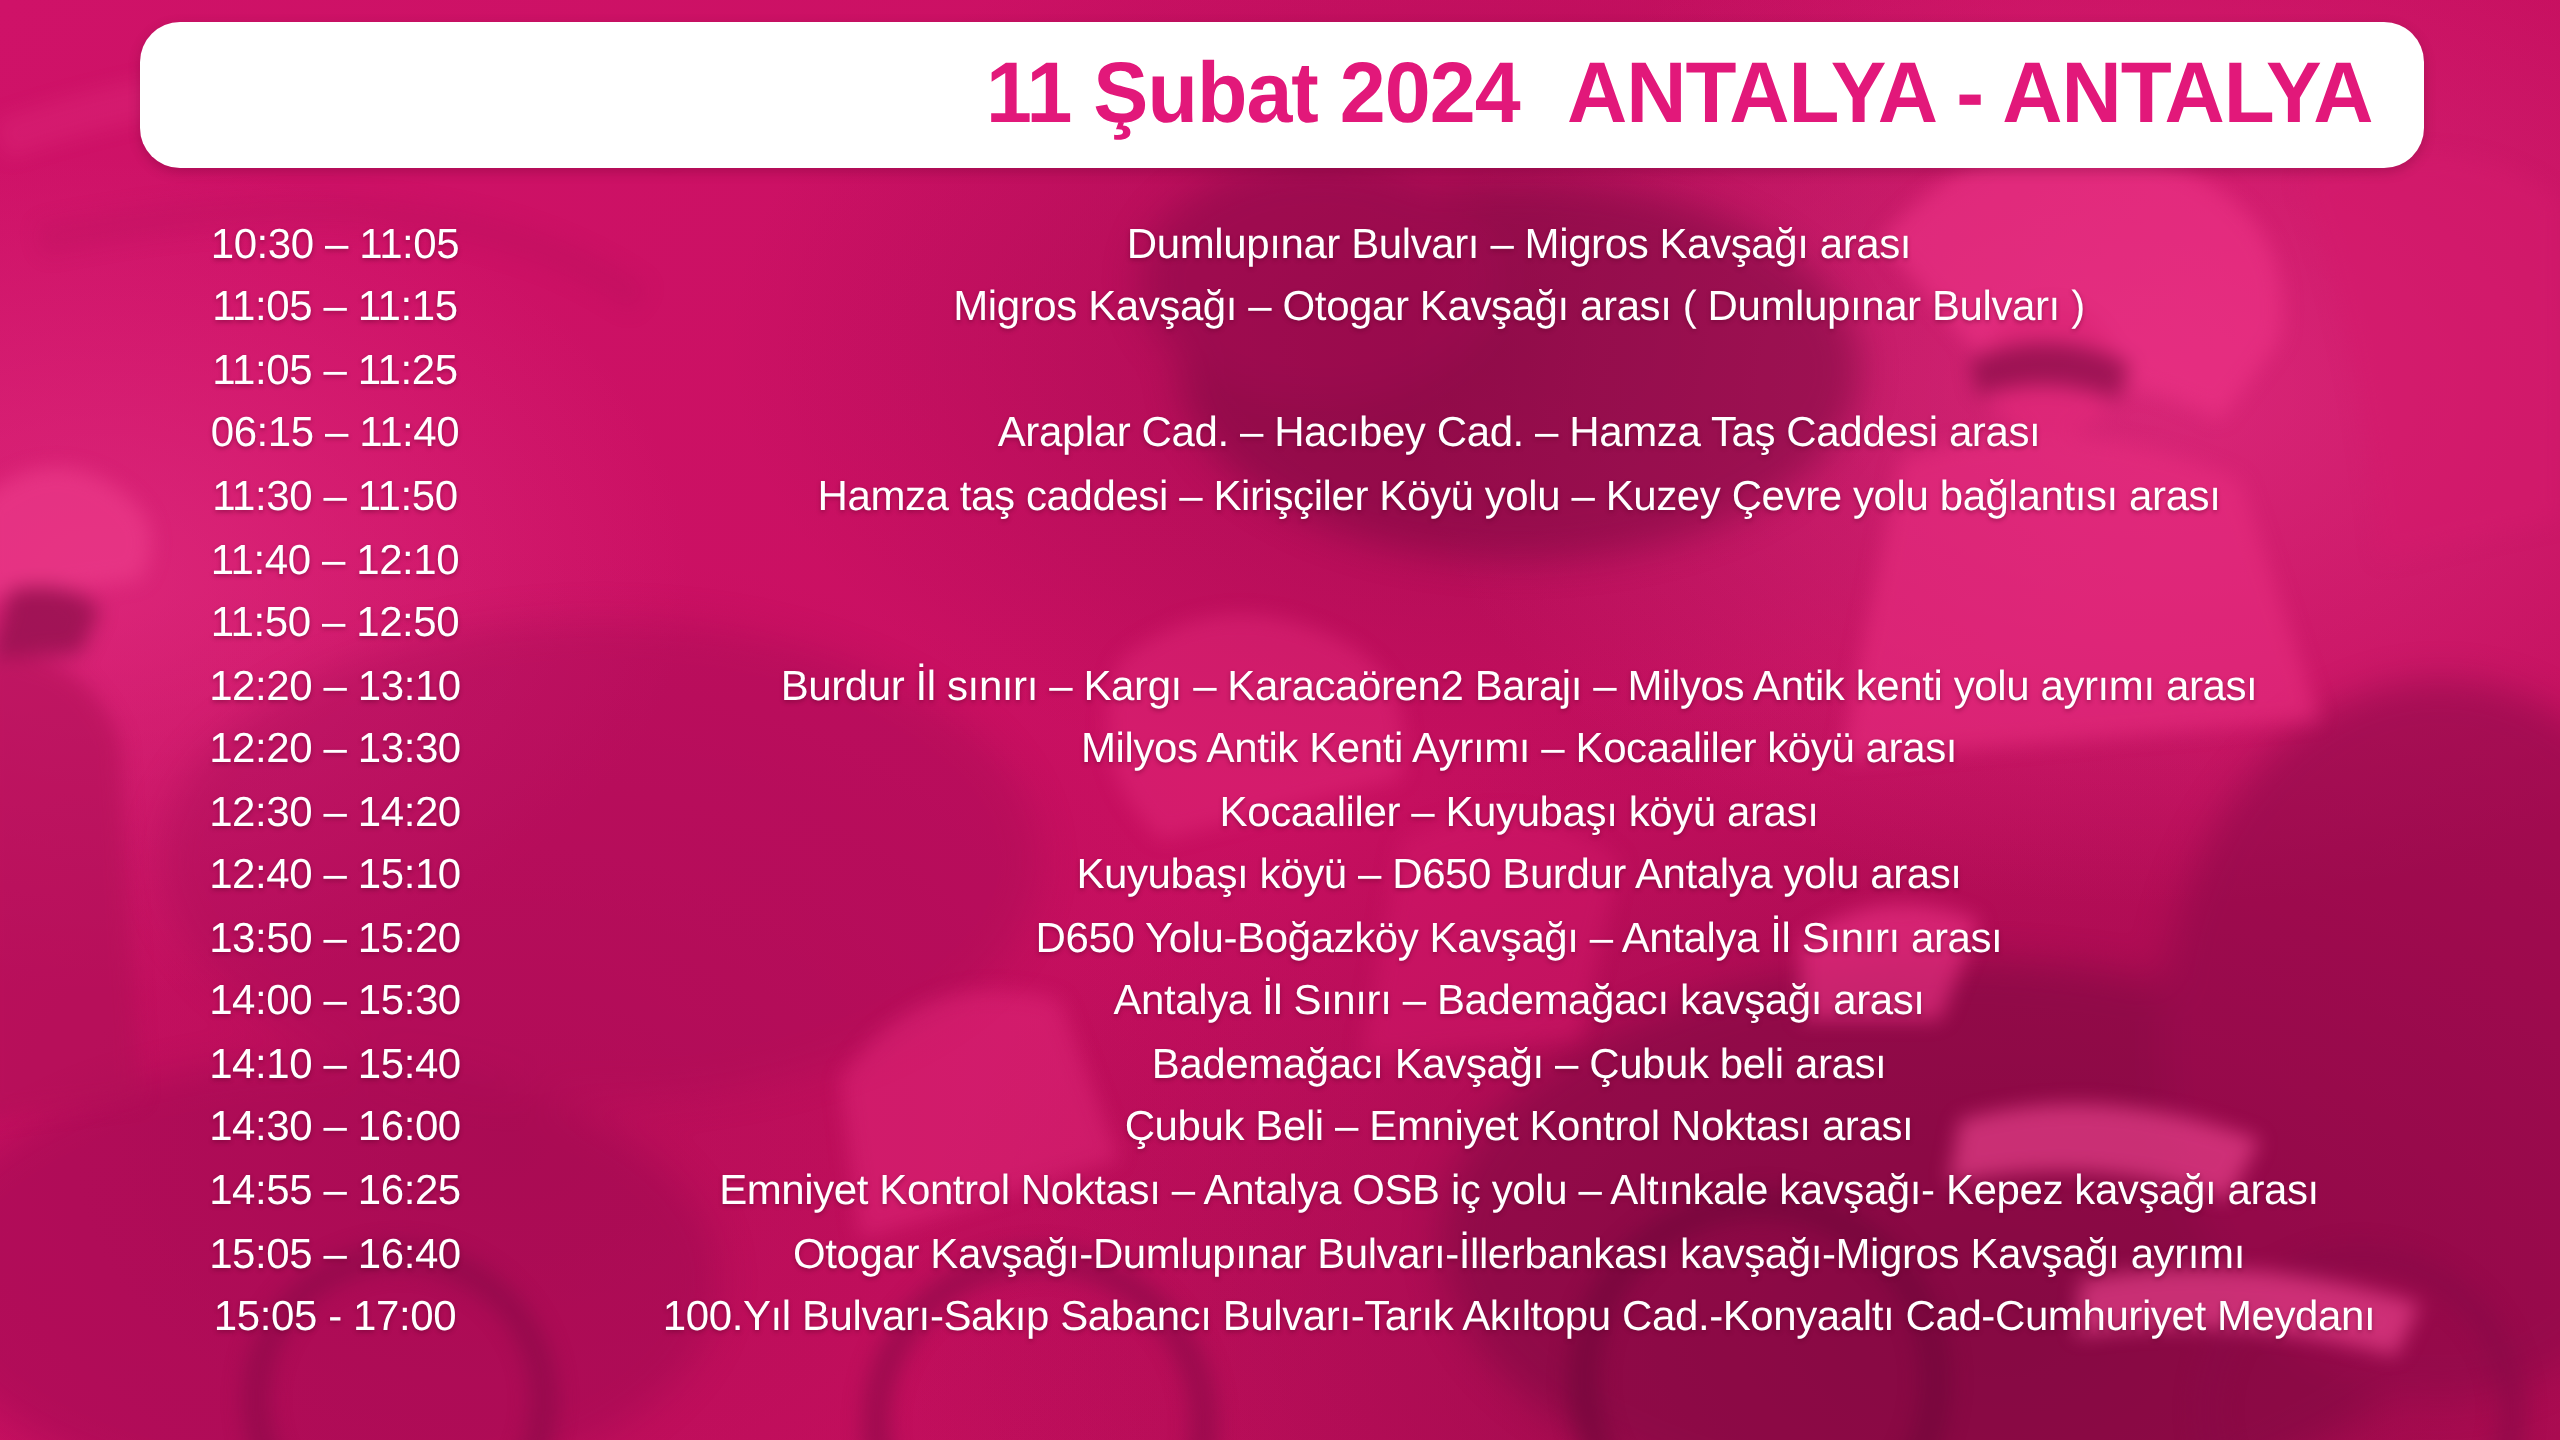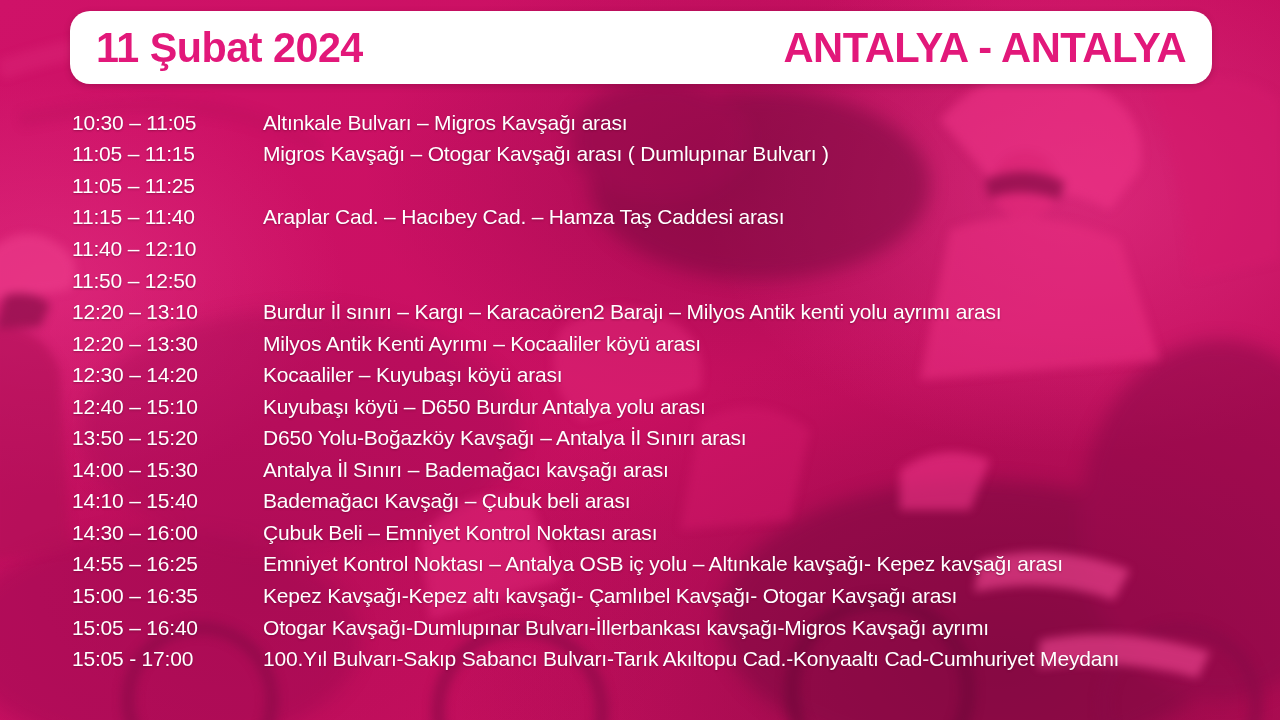--- a/index.html
+++ b/index.html
@@ -17,39 +17,40 @@
   }
 
   .bg-art{position:absolute;inset:0;pointer-events:none;}
   .bg-art .soft{filter:blur(5px);}
   .bg-art .softer{filter:blur(9px);}
 
   .header-box{
     position:absolute;left:70px;top:11px;width:1142px;height:73px;
     background:#ffffff;border-radius:20px;
     box-shadow:0 2px 6px rgba(96,4,46,.30);
-    display:flex;align-items:center;justify-content:space-between;
+    display:flex;align-items:center;justify-content:flex-end;
     padding:0 26px;box-sizing:border-box;
   }
   .date-text{
     font-size:43px;font-weight:800;color:#e2187a;letter-spacing:-.5px;
     transform:scaleX(.96);transform-origin:left center;white-space:nowrap;
   }
   .route-text{
     font-size:43px;font-weight:800;color:#e2187a;letter-spacing:-.5px;
     transform:scaleX(.97);transform-origin:right center;white-space:nowrap;
   }
 
   .schedule{position:absolute;left:72px;top:107px;right:24px;}
   .row{
     display:grid;grid-template-columns:191px 1fr;height:31.55px;align-items:center;
   }
   .time,.segment{
     color:#ffffff;font-size:21px;letter-spacing:-.2px;white-space:nowrap;
     text-shadow:0 1px 2px rgba(88,2,40,.45);
+    text-align:center;
   }
 </style>
 </head>
 <body>
 
 <div class="canvas">
 
   <svg class="bg-art" viewBox="0 0 1280 720" aria-hidden="true">
     <g class="softer" opacity="0.55">
       <ellipse cx="760" cy="185" rx="170" ry="95" fill="#7c0a41"></ellipse>
@@ -91,32 +92,36 @@
   </svg>
 
   <div class="header-box">
     <span class="date-text">11 Şubat 2024</span>
     <span class="route-text">ANTALYA - ANTALYA</span>
   </div>
 
   <div class="schedule">
     <div class="row">
         <span class="time">10:30 – 11:05</span>
-        <span class="segment">Altınkale Bulvarı – Migros Kavşağı arası</span>
+        <span class="segment">Dumlupınar Bulvarı – Migros Kavşağı arası</span>
       </div>
     <div class="row">
         <span class="time">11:05 – 11:15</span>
         <span class="segment">Migros Kavşağı – Otogar Kavşağı arası ( Dumlupınar Bulvarı )</span>
       </div>
     <div class="row">
         <span class="time">11:05 – 11:25</span>
       </div>
     <div class="row">
-        <span class="time">11:15 – 11:40</span>
+        <span class="time">06:15 – 11:40</span>
         <span class="segment">Araplar Cad. – Hacıbey Cad. – Hamza Taş Caddesi arası</span>
+      </div>
+    <div class="row">
+        <span class="time">11:30 – 11:50</span>
+        <span class="segment">Hamza taş caddesi – Kirişçiler Köyü yolu – Kuzey Çevre yolu bağlantısı arası</span>
       </div>
     <div class="row">
         <span class="time">11:40 – 12:10</span>
       </div>
     <div class="row">
         <span class="time">11:50 – 12:50</span>
       </div>
     <div class="row">
         <span class="time">12:20 – 13:10</span>
         <span class="segment">Burdur İl sınırı – Kargı – Karacaören2 Barajı – Milyos Antik kenti yolu ayrımı arası</span>
@@ -147,24 +152,20 @@
       </div>
     <div class="row">
         <span class="time">14:30 – 16:00</span>
         <span class="segment">Çubuk Beli – Emniyet Kontrol Noktası arası</span>
       </div>
     <div class="row">
         <span class="time">14:55 – 16:25</span>
         <span class="segment">Emniyet Kontrol Noktası – Antalya OSB iç yolu – Altınkale kavşağı- Kepez kavşağı arası</span>
       </div>
     <div class="row">
-        <span class="time">15:00 – 16:35</span>
-        <span class="segment">Kepez Kavşağı-Kepez altı kavşağı- Çamlıbel Kavşağı- Otogar Kavşağı arası</span>
-      </div>
-    <div class="row">
         <span class="time">15:05 – 16:40</span>
         <span class="segment">Otogar Kavşağı-Dumlupınar Bulvarı-İllerbankası kavşağı-Migros Kavşağı ayrımı</span>
       </div>
     <div class="row">
         <span class="time">15:05 - 17:00</span>
         <span class="segment">100.Yıl Bulvarı-Sakıp Sabancı Bulvarı-Tarık Akıltopu Cad.-Konyaaltı Cad-Cumhuriyet Meydanı</span>
       </div>
   </div>
 
 </div>

